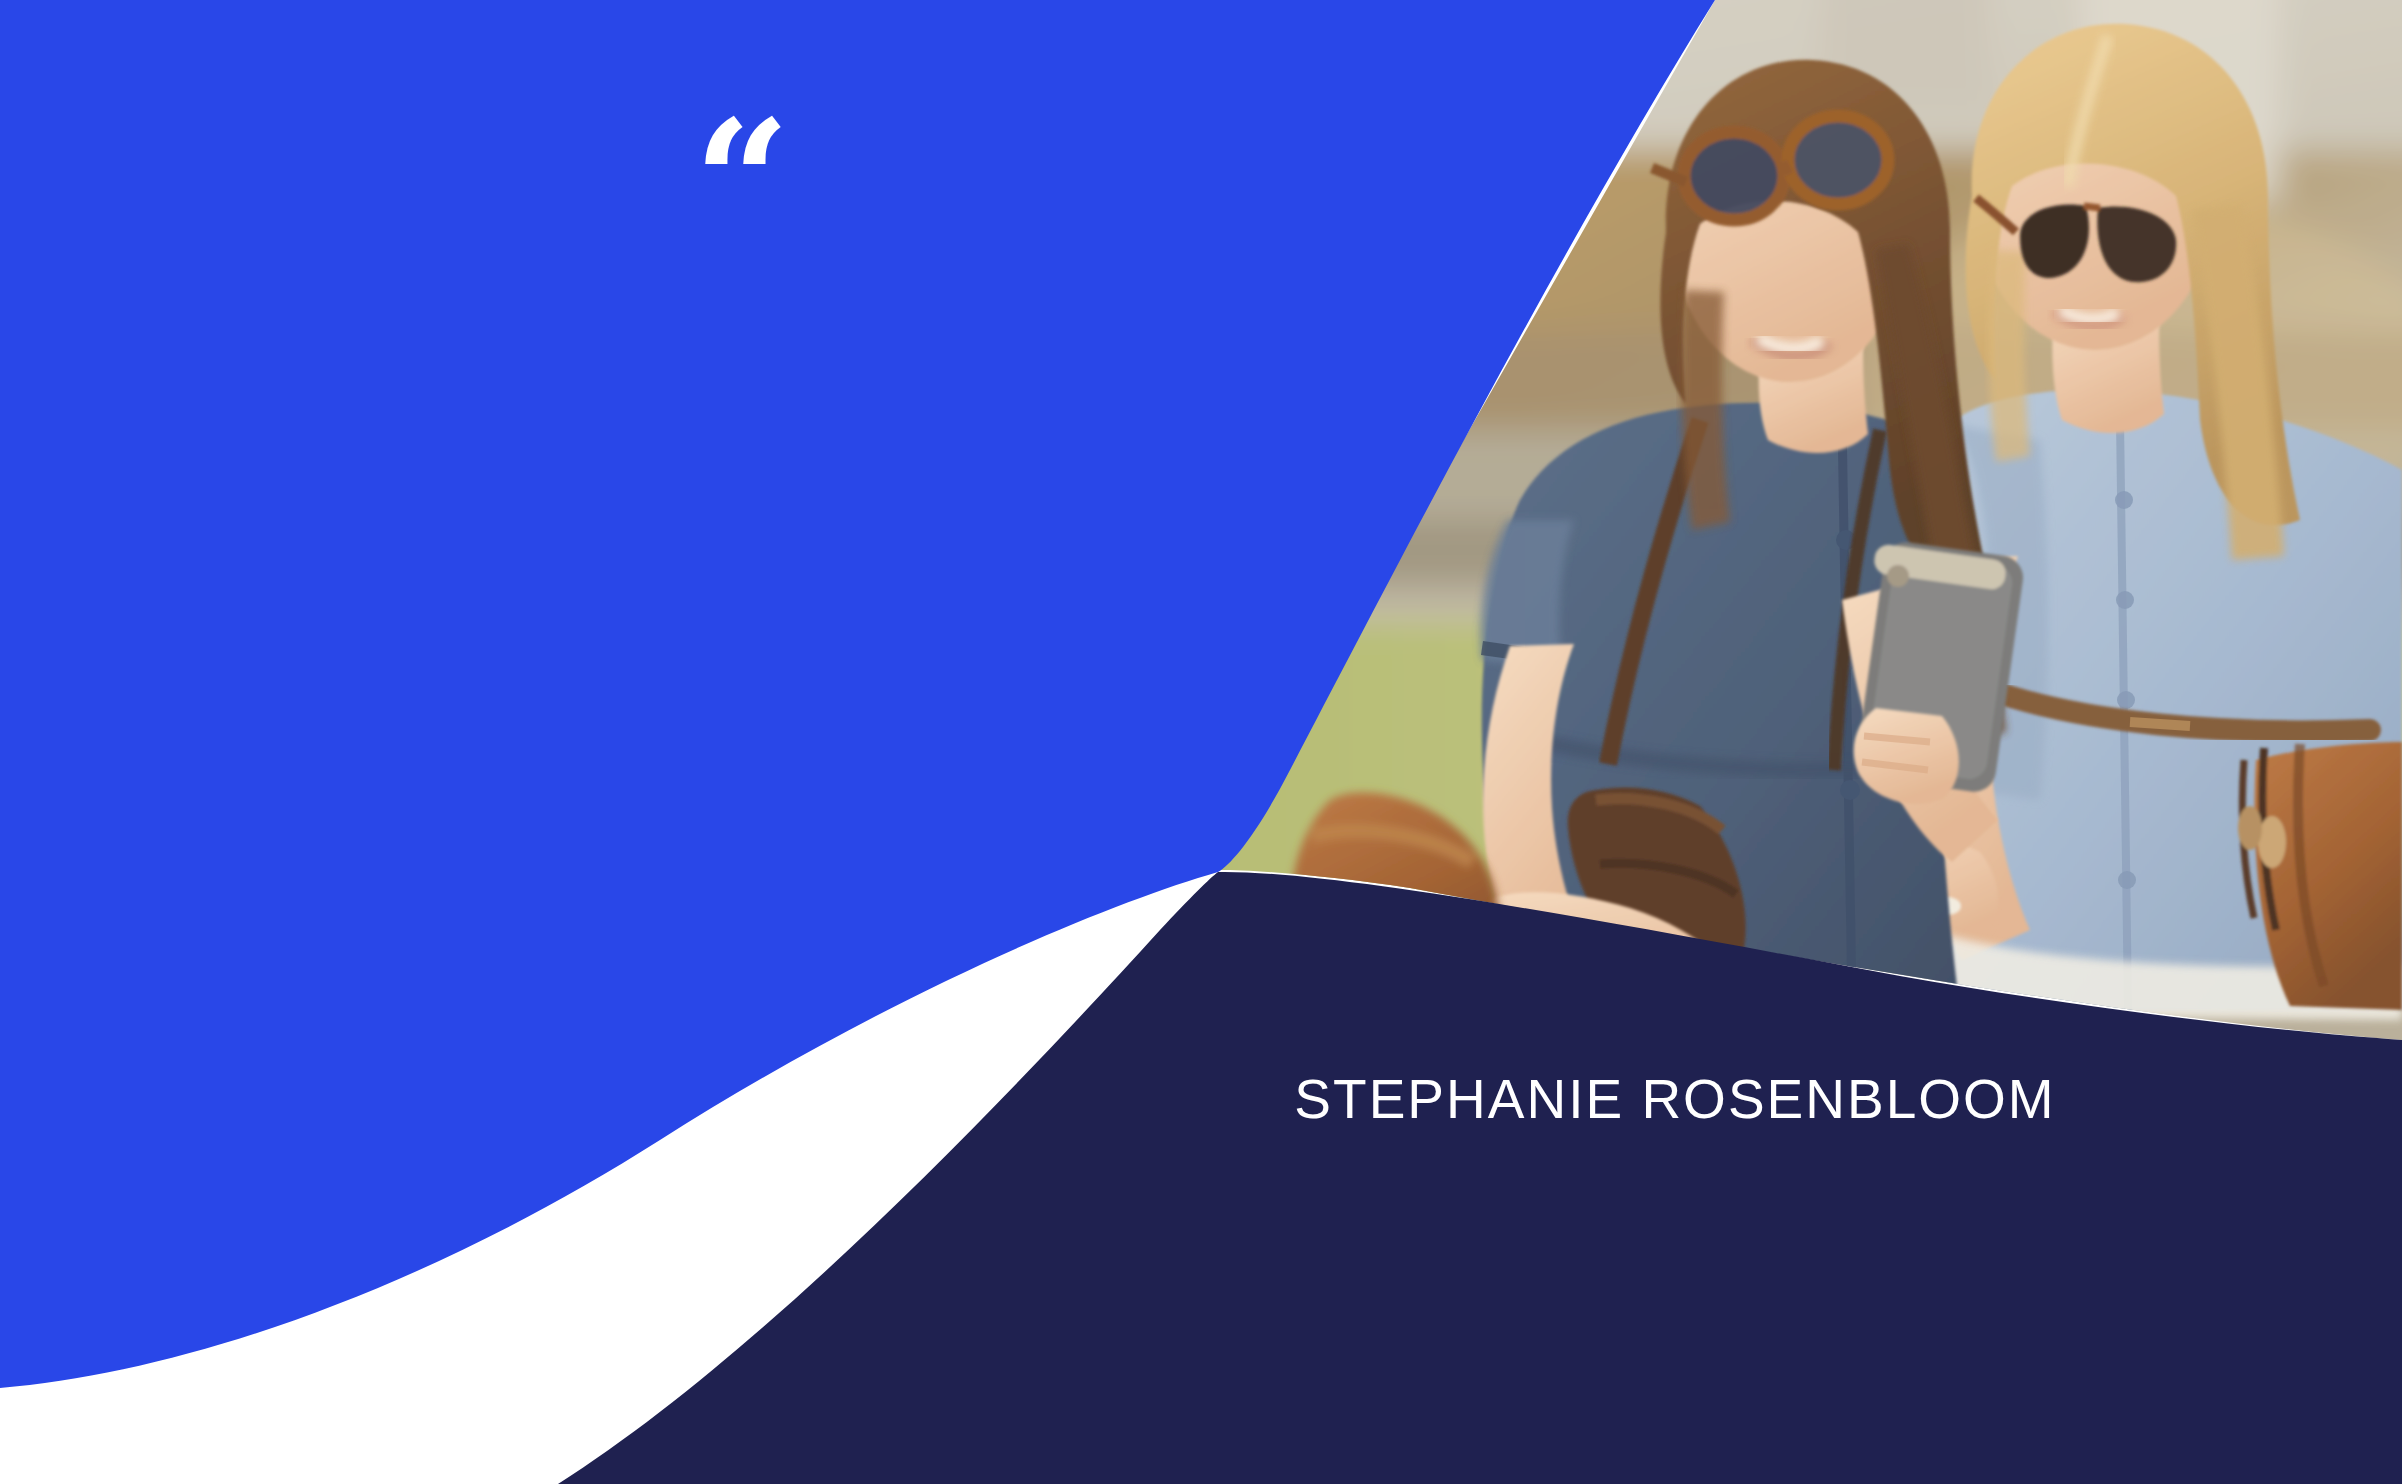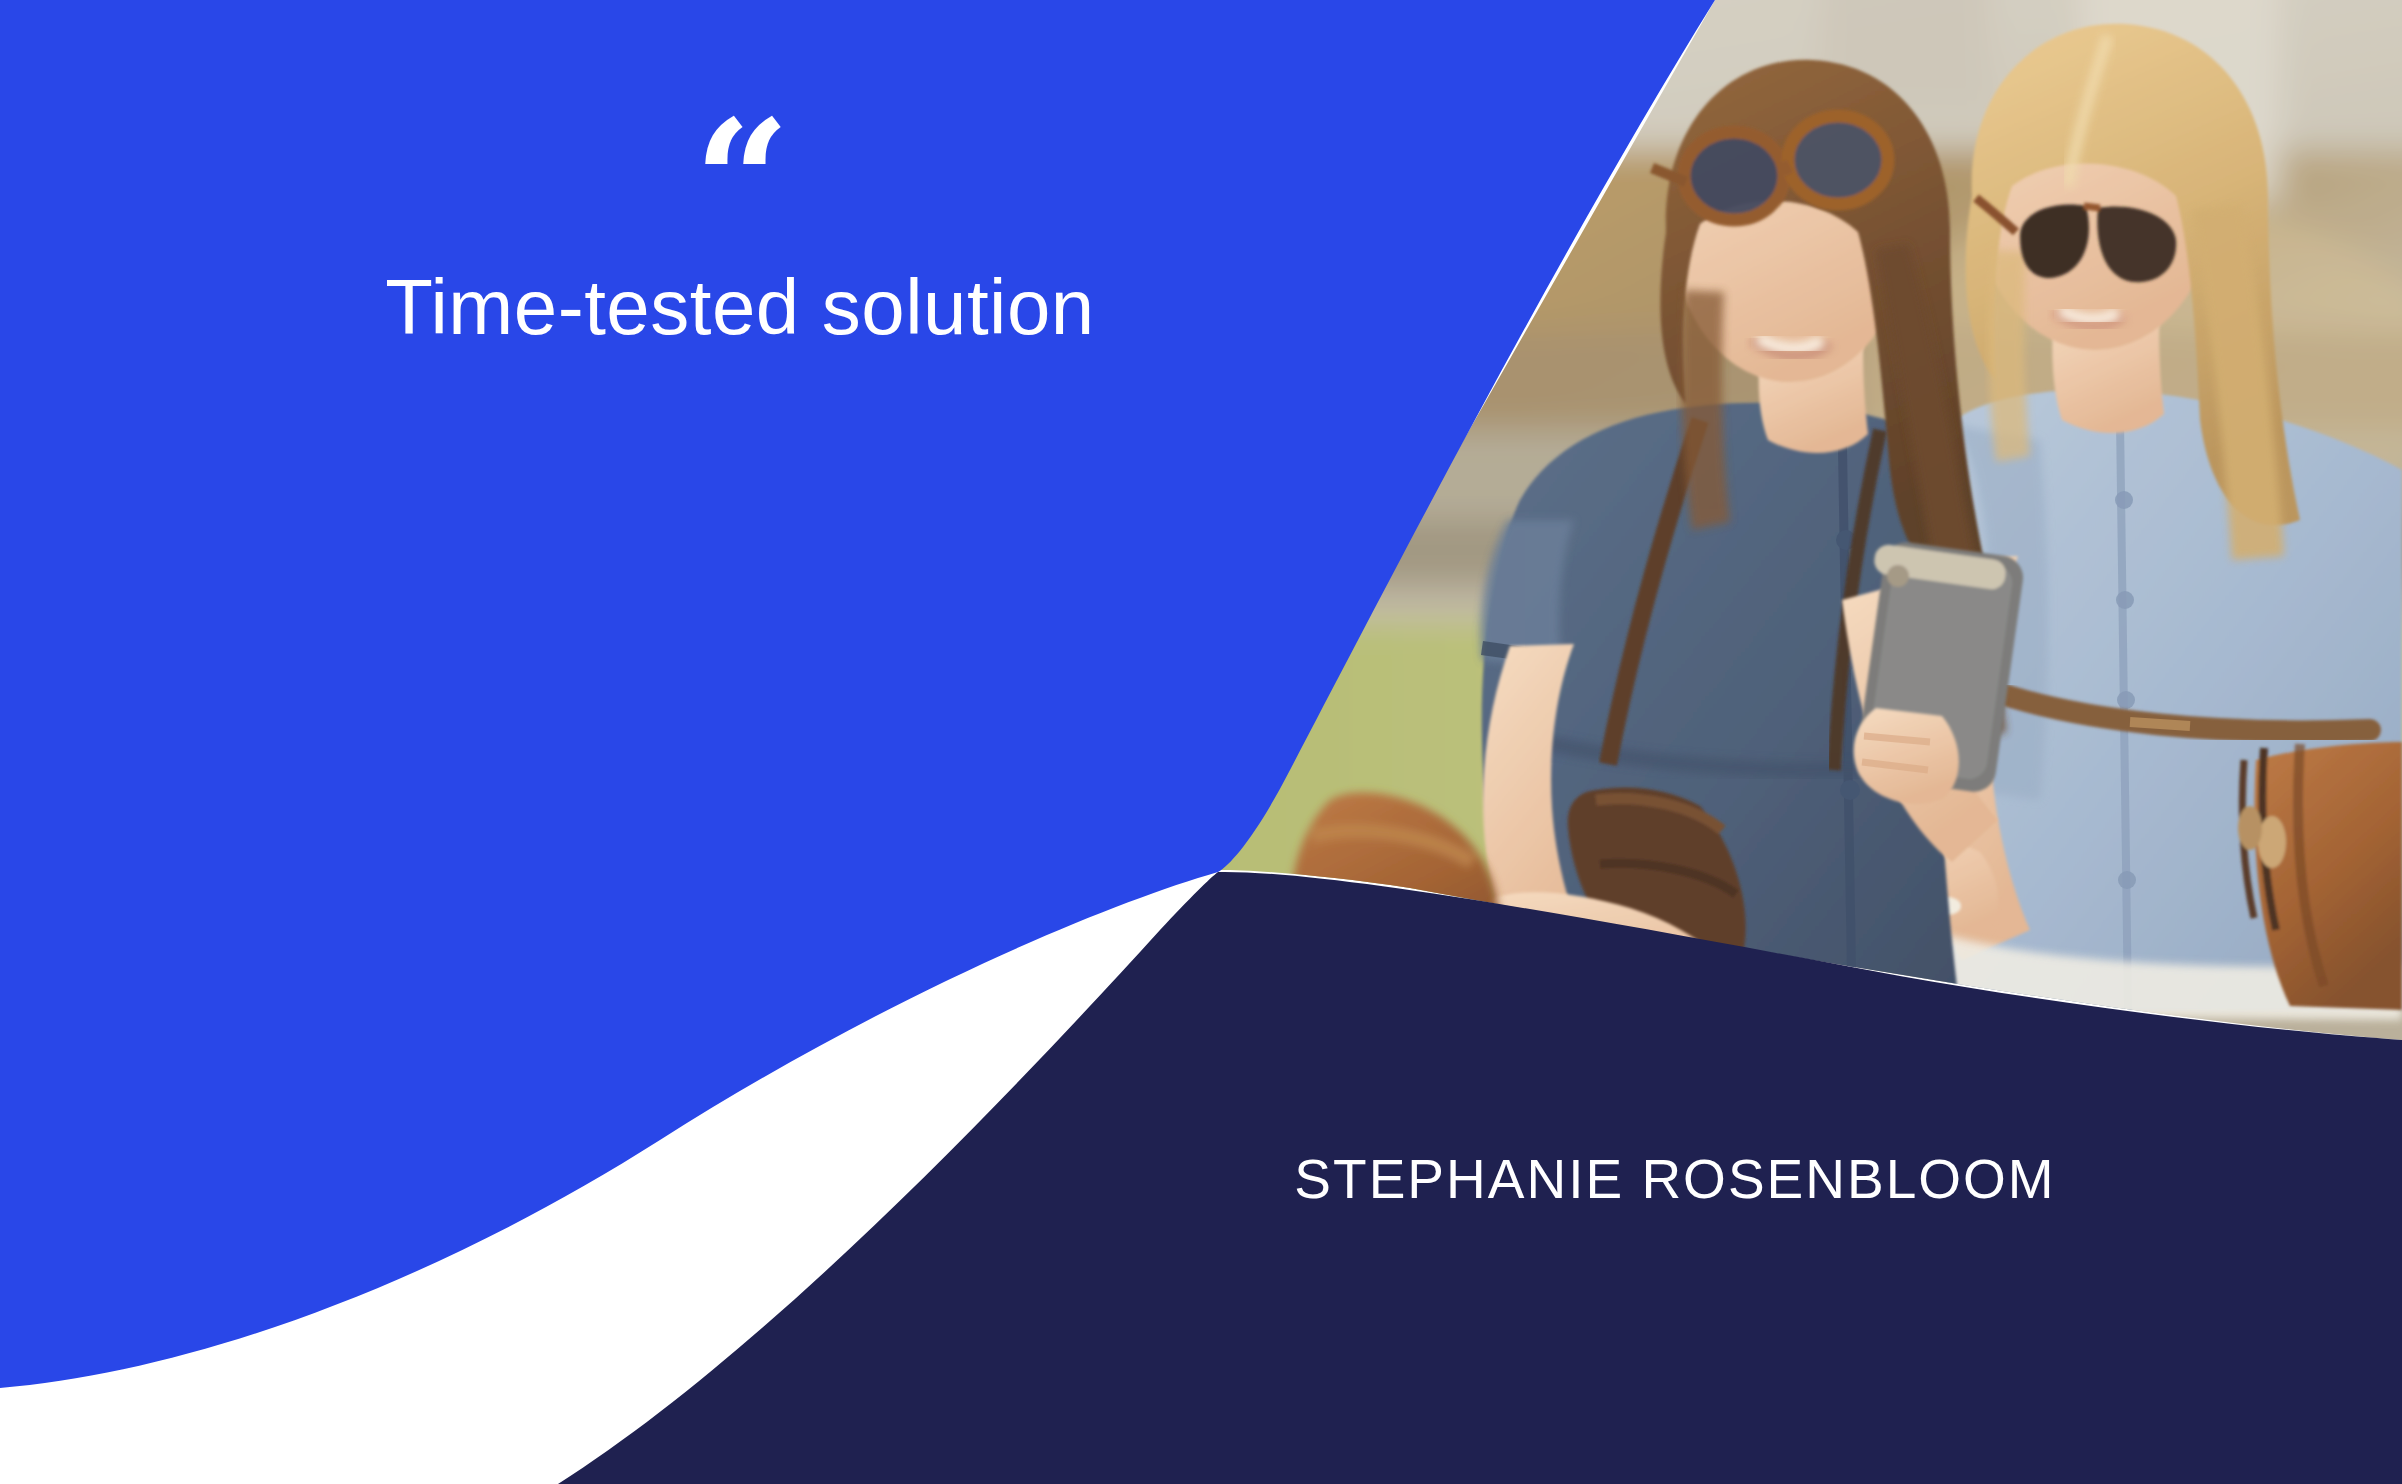--- a/index.html
+++ b/index.html
@@ -62,21 +62,21 @@
     font-size: 78px;
     line-height: 1.06;
     letter-spacing: 0.5px;
     white-space: nowrap;
   }
 
   
   #attribution {
     position: absolute;
     left: 1185px;
-    top: 1146px;
+    top: 1066px;
     width: 980px;
     text-align: center;
     color: #ffffff;
   }
   #attribution .attr-line {
     display: block;
     font-family: "Liberation Sans", sans-serif;
     font-weight: 400;
     font-size: 55px;
     line-height: 1.22;
@@ -384,21 +384,20 @@
                C 2070,1006 2260,1030 2402,1040
                L 2402,1484
                Z" fill="#1F2150"></path>
     </svg>
   </div>
 
   <div class="layer" id="text-layer">
 
     <div id="quote-block">
       <span id="quote-mark">“</span>
-      <span id="quote-title">Time-tested solution</span>
     </div>
 
     <div id="attribution">
       <span class="attr-line">STEPHANIE ROSENBLOOM</span>
     </div>
 
   </div>
 
 </div>
 

